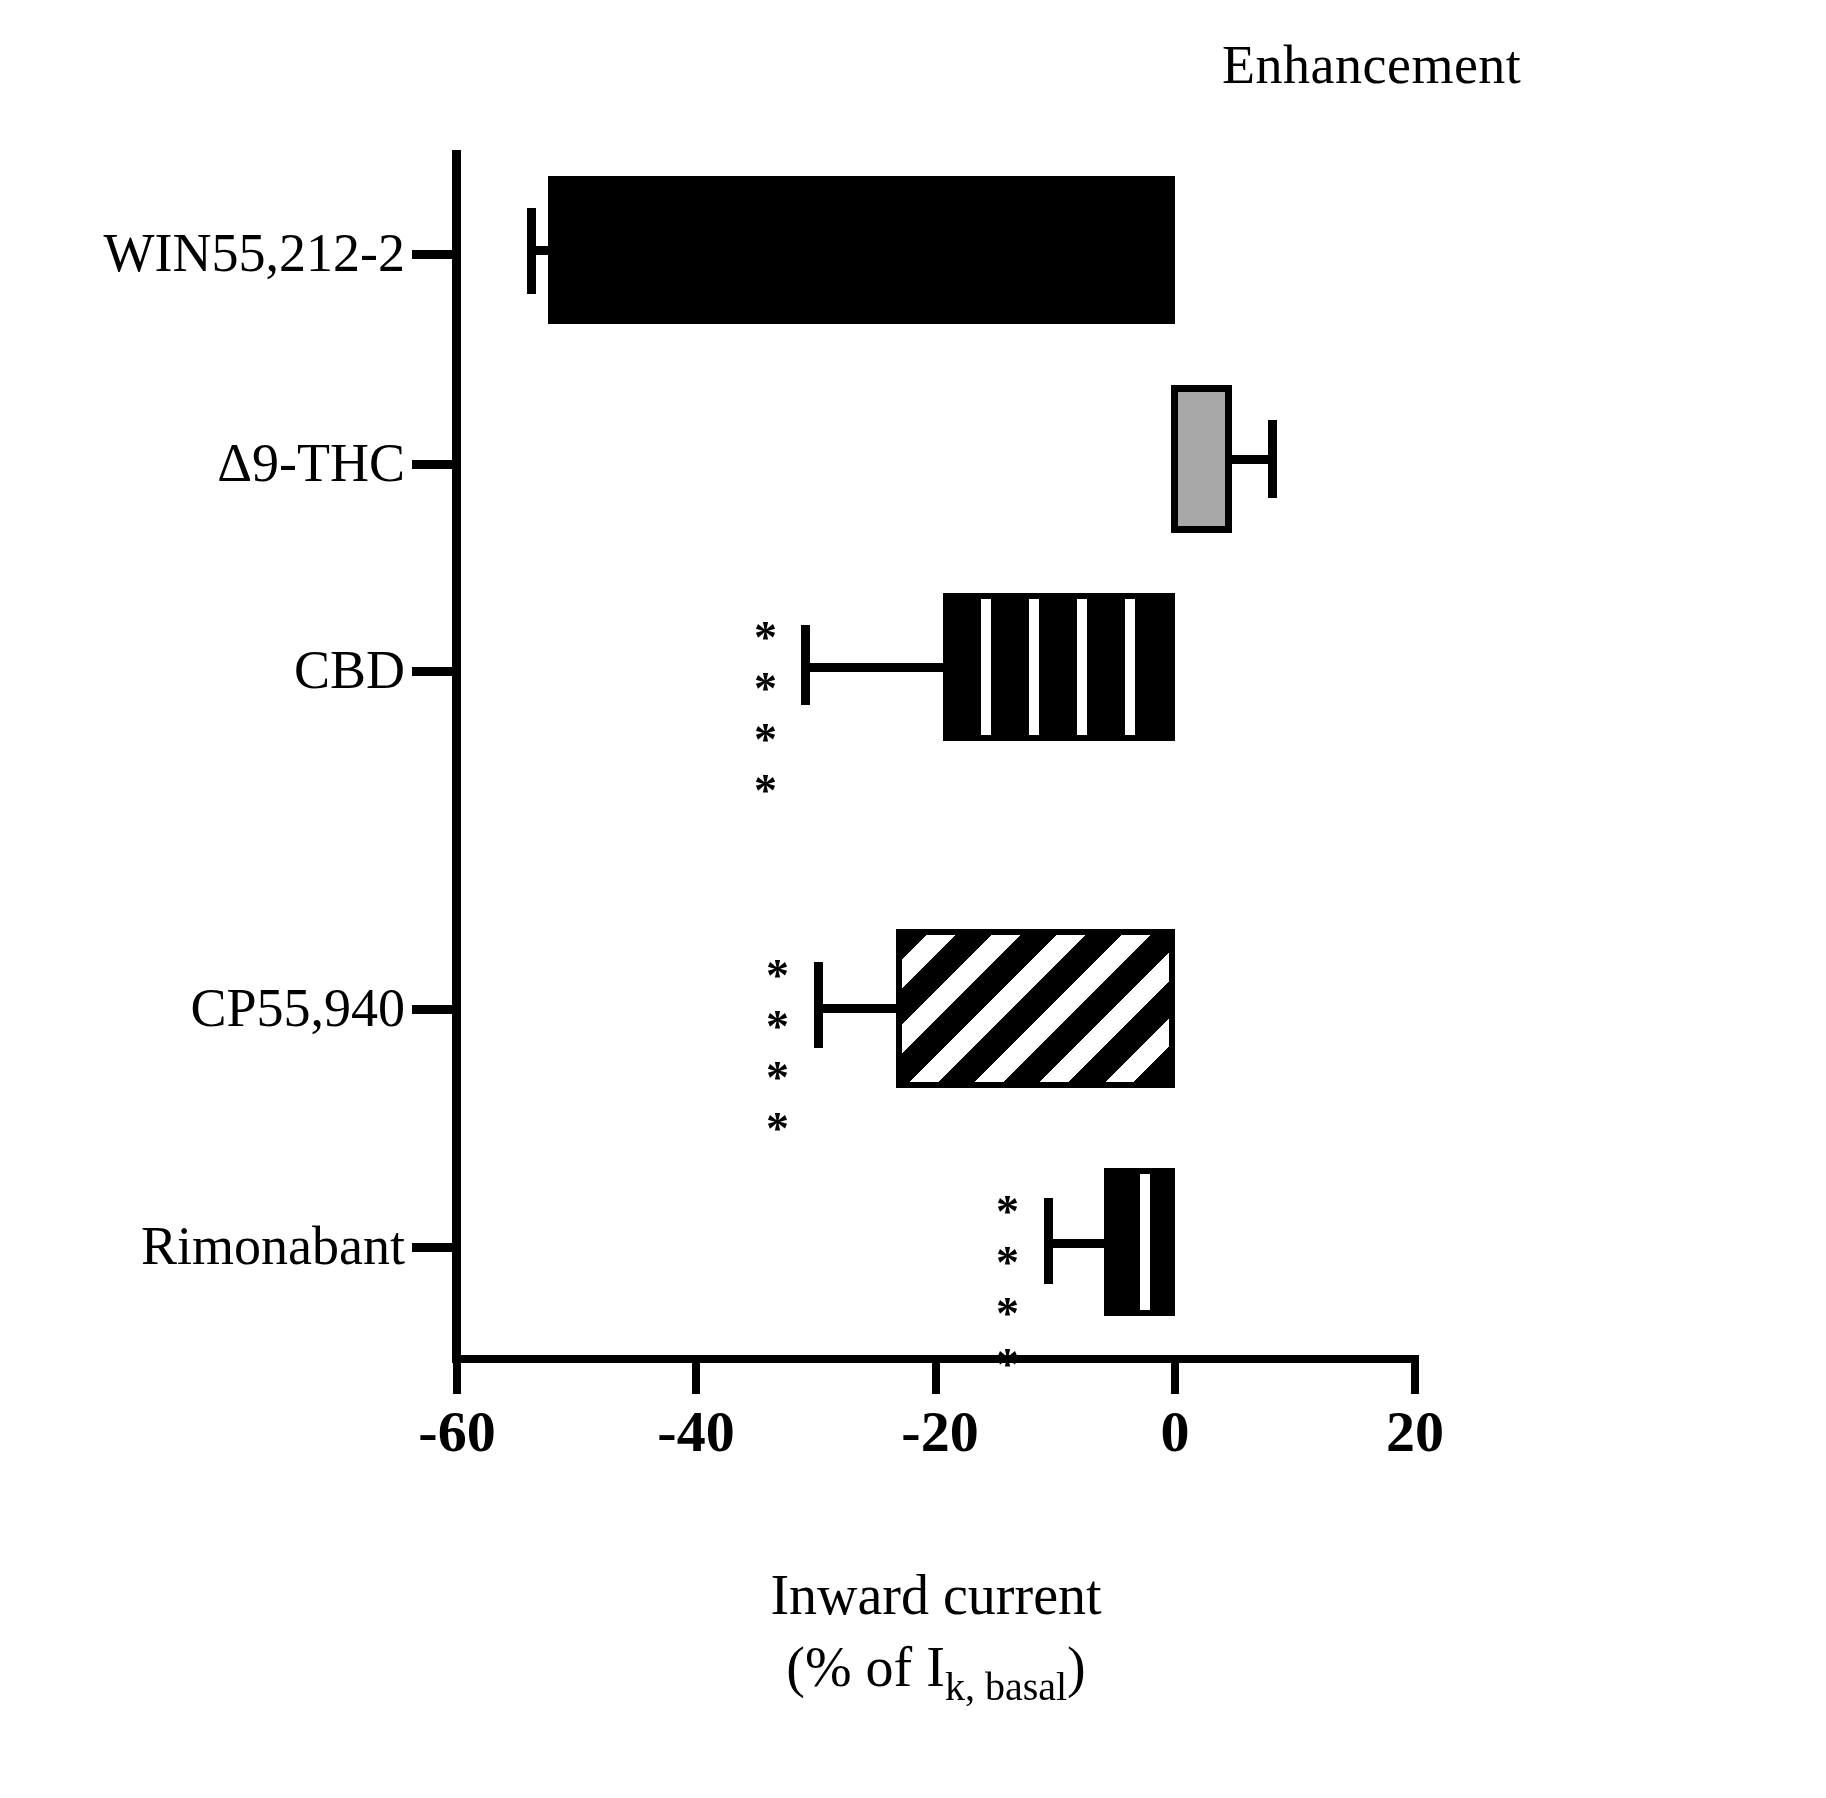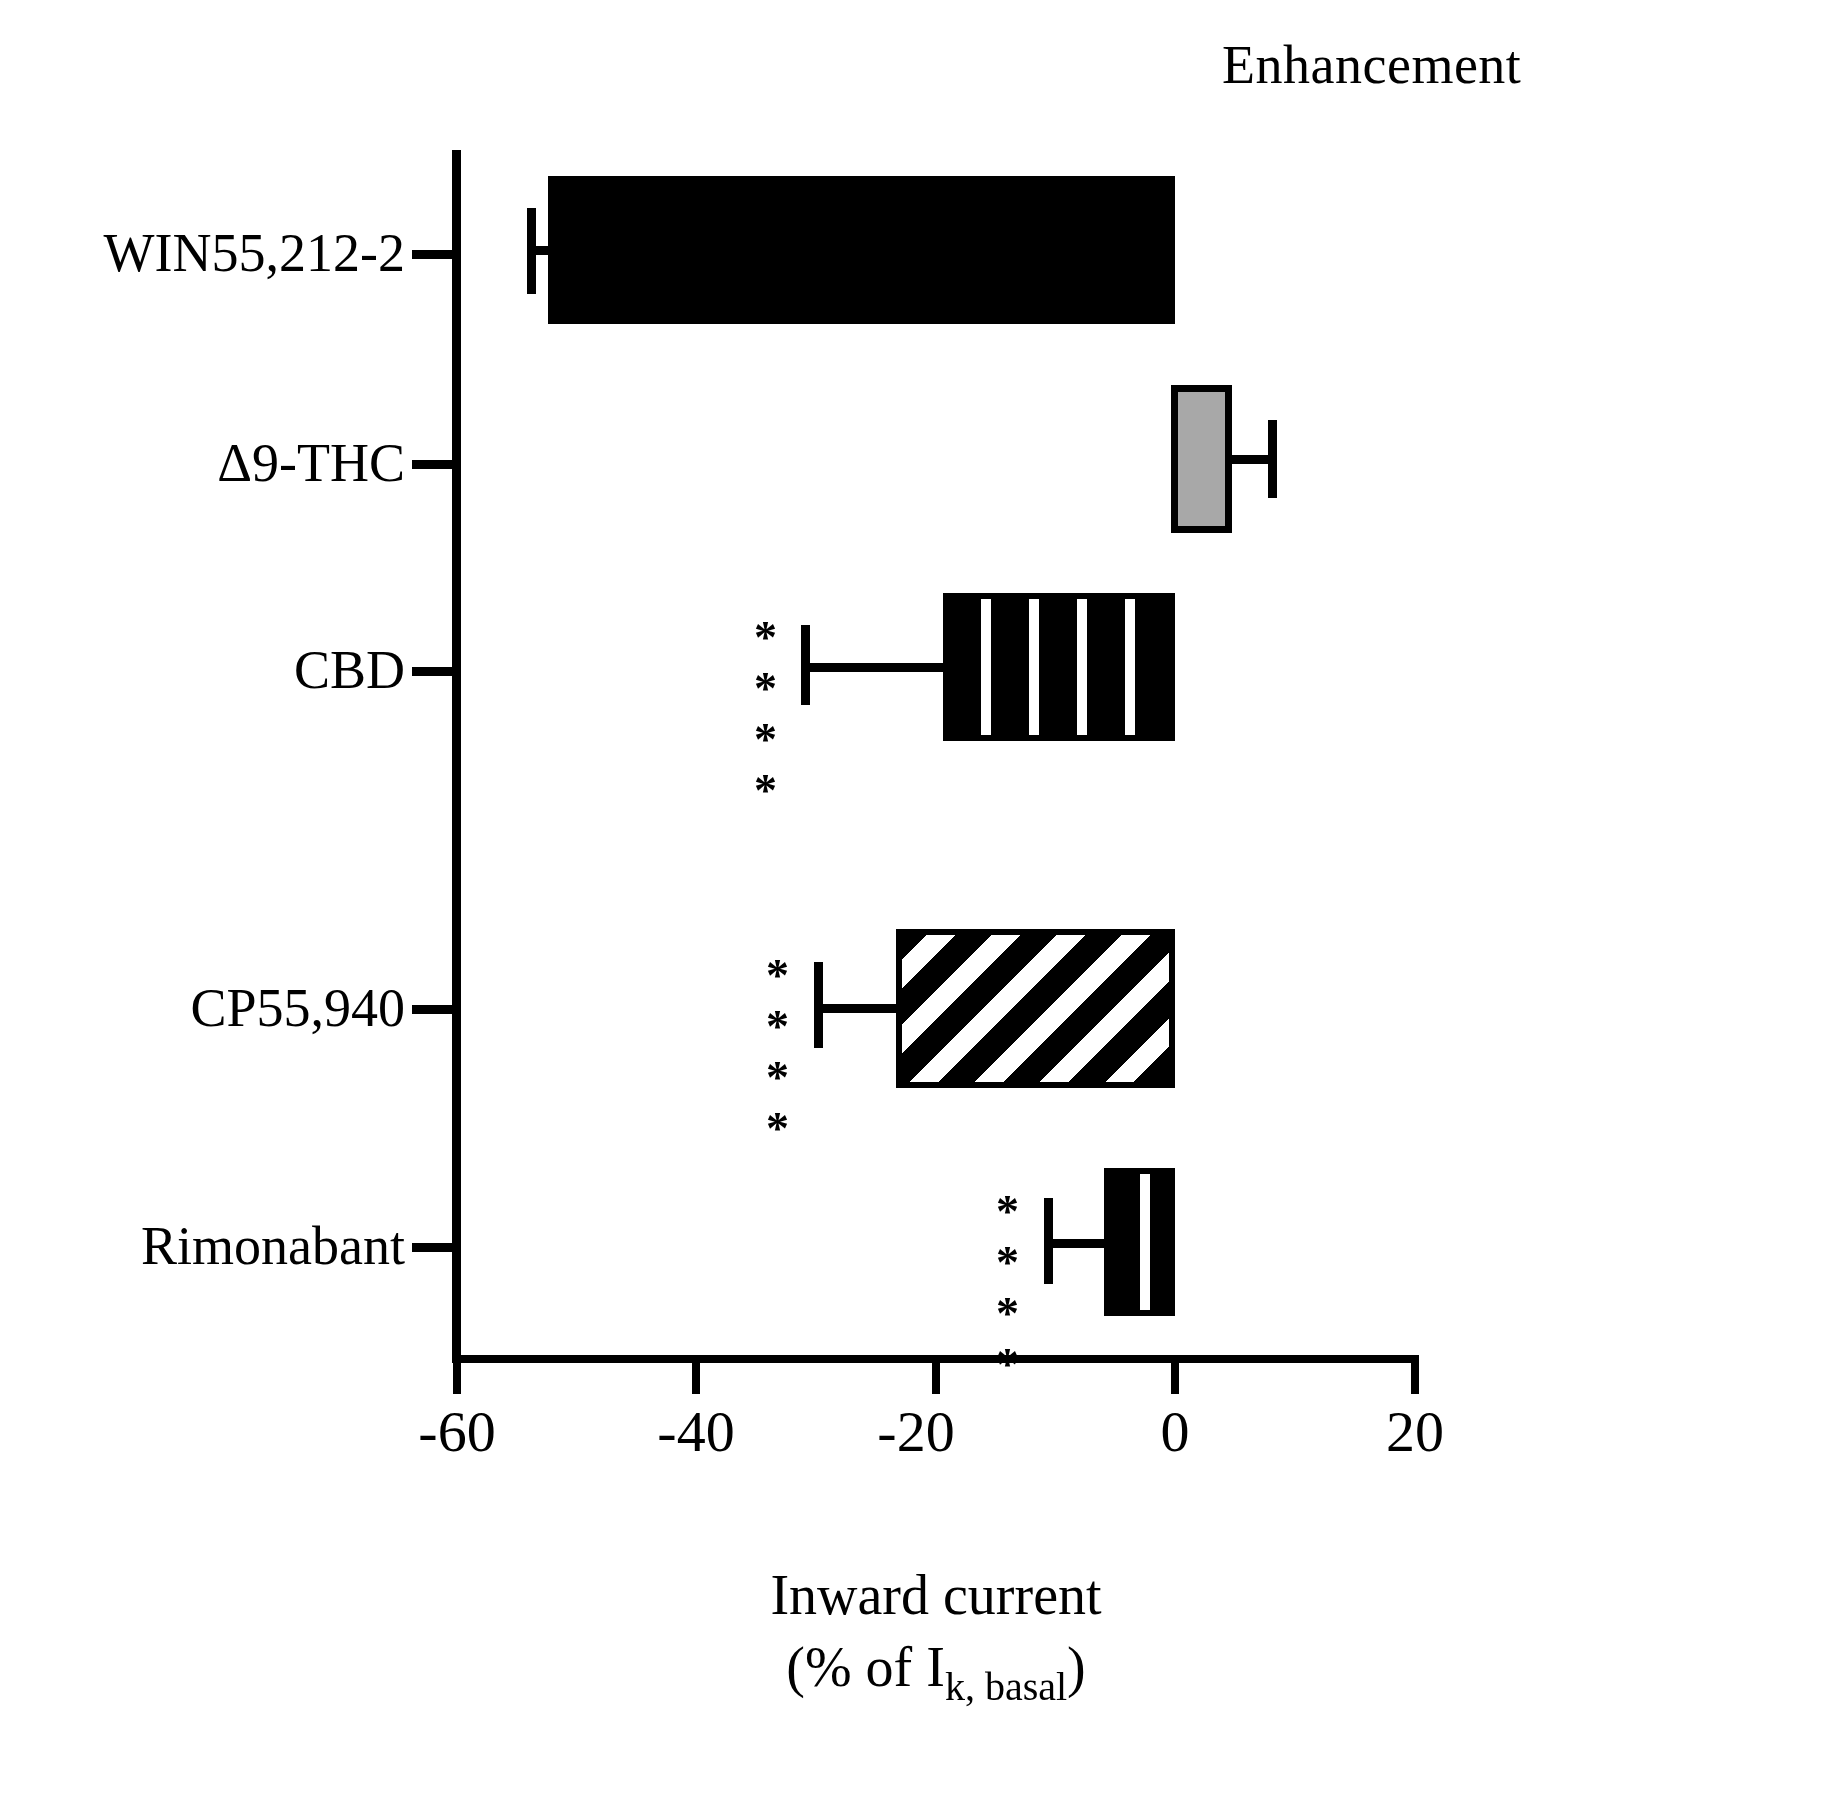--- a/index.html
+++ b/index.html
@@ -6,21 +6,21 @@
   body{width:1826px;height:1798px;font-family:"Liberation Serif",serif;color:#000;}
   #root{position:relative;width:1826px;height:1798px;overflow:hidden;}
 
   .hdr{position:absolute;font-size:54px;letter-spacing:0.5px;white-space:nowrap;}
   #hdr-reduction{left:620px;top:34px;}
   #hdr-enhancement{left:1222px;top:34px;}
   #yaxis{position:absolute;left:452px;top:150px;width:9px;height:1212px;background:#000;}
   #xaxis{position:absolute;left:452px;top:1355px;width:967px;height:8px;background:#000;}
 
   .xtick{position:absolute;width:8px;height:36px;background:#000;top:1358px;}
-  .xticklabel{position:absolute;top:1398px;font-size:58px;text-align:center;width:200px;}
+  .xticklabel{position:absolute;top:1398px;font-size:58px;text-align:center;width:200px;font-weight:bold;}
 
   .ytick{position:absolute;width:40px;height:9px;background:#000;}
   .yticklabel{position:absolute;font-size:54px;white-space:nowrap;text-align:right;width:440px;}
 
   .bar{position:absolute;box-sizing:border-box;}
   .bar.solid{background:#000;}
   .bar.gray{background:#a8a8a8;border:7px solid #000;}
   .bar.vstripe{background:#000;}
   .bar.vstripe .pat{position:absolute;inset:0;
      background-image:repeating-linear-gradient(90deg,#000 0 38px,#fff 38px 48px);}
@@ -56,21 +56,21 @@
   <div id="xaxis"></div>
 
   <div class="xtick" style="left:453px;"></div>
   <div class="xtick" style="left:692px;"></div>
   <div class="xtick" style="left:932px;"></div>
   <div class="xtick" style="left:1171px;"></div>
   <div class="xtick" style="left:1411px;"></div>
 
   <div class="xticklabel" style="left:357px;">-60</div>
   <div class="xticklabel" style="left:596px;">-40</div>
-  <div class="xticklabel" style="left:816px;">-20</div>
+  <div class="xticklabel" style="left:840px;">-20</div>
   <div class="xticklabel" style="left:1075px;">0</div>
   <div class="xticklabel" style="left:1315px;">20</div>
 
   <div class="ytick" style="left:412px;top:250px;"></div>
   <div class="yticklabel" style="left:-35px;top:222px;">WIN55,212-2</div>
   <div class="bar solid" style="left:548px;top:176px;width:627px;height:148px;">
     <div class="edge"></div>
   </div>
   <div class="errline" style="left:530px;top:246px;width:28px;"></div>
   <div class="errcap" style="left:527px;top:208px;height:86px;"></div>

